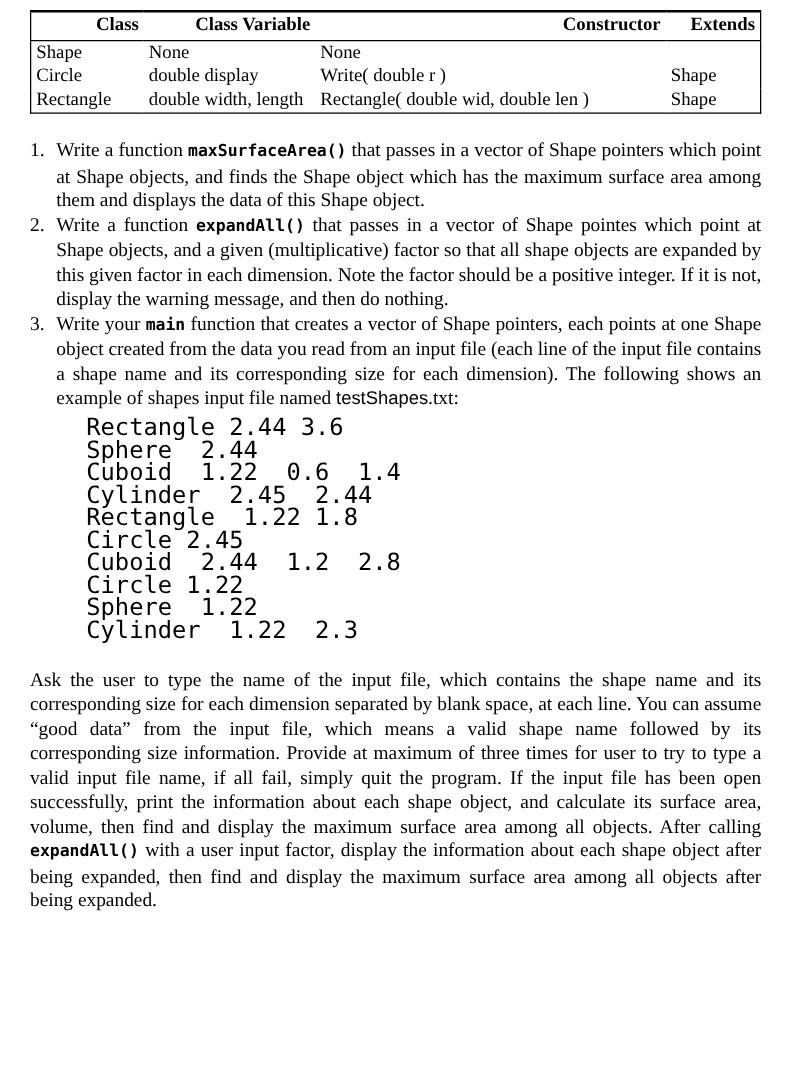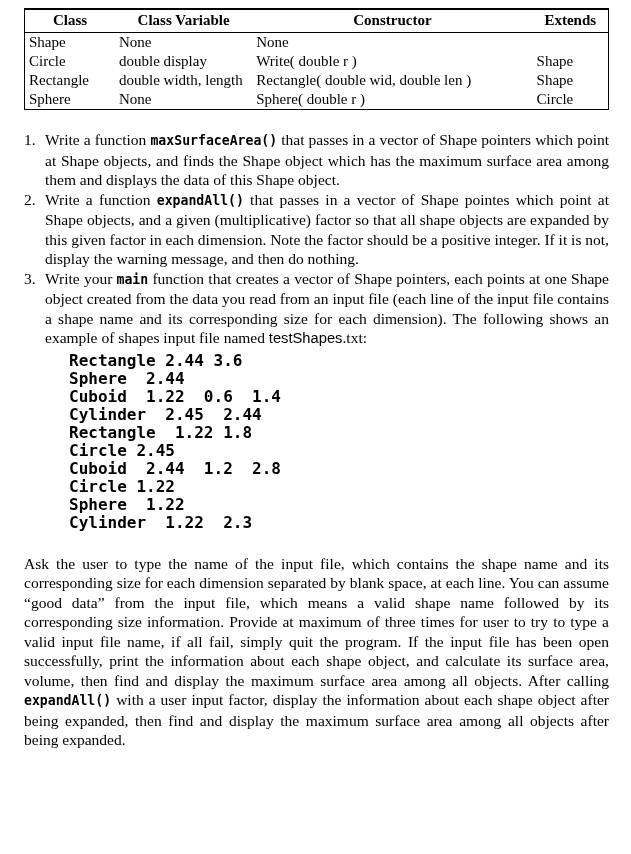--- a/index.html
+++ b/index.html
@@ -36,21 +36,21 @@
     border-collapse: collapse;
     margin: 0 0 20px 0;
     border-left: 1px solid #000;
     border-right: 1px solid #000;
     border-bottom: 1px solid #000;
     border-top: 2px solid #000;
     font-size: 15px;
     line-height: 17px;
   }
   table.shape-table th {
-    text-align: center;
+    text-align: right;
     font-weight: 700;
     border-bottom: 1px solid #000;
     padding: 2px 4px 3px 4px;
   }
   table.shape-table td {
     padding: 1px 4px;
     vertical-align: top;
   }
   table.shape-table th:nth-child(1), table.shape-table td:nth-child(1) { width: 15.5%; }
   table.shape-table th:nth-child(2), table.shape-table td:nth-child(2) { width: 23.5%; }
@@ -66,22 +66,22 @@
   .list-num {
     flex: 0 0 21px;
     text-align: left;
   }
   .list-content {
     flex: 1;
     text-align: justify;
   }
   .code-block {
     font-family: "DejaVu Sans Mono", "Liberation Mono", monospace;
-    font-weight: 700;
-    font-size: 16px;
+    font-weight: 400;
+    font-size: 19px;
     line-height: 18px;
     white-space: pre;
     margin: 3px 0 4px 24px;
   }
   .closing {
     margin-bottom: 0;
   }
 </style>
 </head>
 <body>
@@ -110,26 +110,20 @@
           <td>double display</td>
           <td>Write( double r )</td>
           <td>Shape</td>
         </tr>
         <tr>
           <td>Rectangle</td>
           <td>double width, length</td>
           <td>Rectangle( double wid, double len )</td>
           <td>Shape</td>
         </tr>
-        <tr>
-          <td>Sphere</td>
-          <td>None</td>
-          <td>Sphere( double r )</td>
-          <td>Circle</td>
-        </tr>
       </tbody>
   </table>
 
 
   <div class="task-list">
       <div class="list-item">
         <div class="list-num">1.</div>
         <div class="list-content"><span>Write a function </span><span class="seg-code">maxSurfaceArea()</span><span> that passes in a vector of Shape pointers which point at Shape objects, and finds the Shape object which has the maximum surface area among them and displays the data of this Shape object.</span></div>
       </div>
       <div class="list-item">

